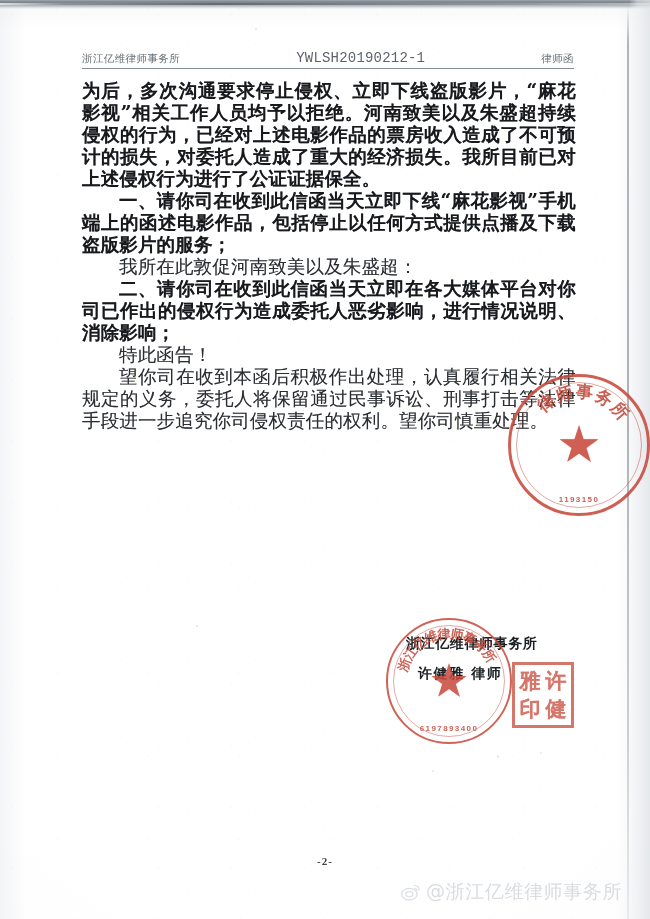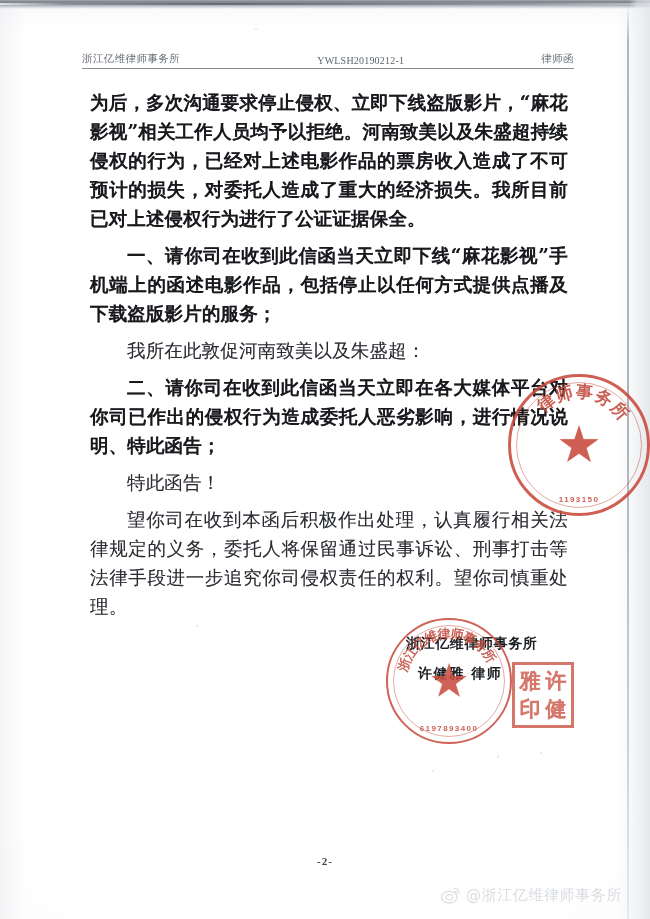--- a/index.html
+++ b/index.html
@@ -83,39 +83,39 @@
     align-items: flex-end;
     justify-content: space-between;
     color: #5c636b;
     font-size: 10.5px;
     letter-spacing: .4px;
     padding-bottom: 2px;
     opacity: .92;
   }
   .doc-header .hdr-left { font-family: "DejaVu Sans", sans-serif; }
   .doc-header .hdr-center {
-    font-family: Liberation Serif, serif;
-    font-size: 10px;
+    font-family: Liberation Mono, monospace;
+    font-size: 14px;
     letter-spacing: .2px;
     color: #4f565e;
   }
   .doc-header .hdr-right { font-family: "DejaVu Sans", sans-serif; }
 
   
   .doc-body {
     position: absolute;
     left: 82px;
     top: 80px;
     width: 494px;
   }
   .para {
-    margin: 8px;
+    margin: 0;
     color: #17191c;
     font-size: 18.5px;
-    line-height: 29px;
+    line-height: 22px;
     text-align: justify;
     text-justify: inter-character;
     letter-spacing: .15px;
     font-family: "DejaVu Serif", "Liberation Serif", serif;
     font-weight: 600;
     text-shadow: 0 0 .55px rgba(26,28,32,.5);
   }
   .para.indent { text-indent: 2em; }
   .para.light {
     font-weight: 500;
@@ -262,21 +262,21 @@
 
   
   .watermark {
     position: absolute;
     right: 28px;
     bottom: 14px;
     display: flex;
     align-items: center;
     gap: 5px;
     color: #d9dde1;
-    font-size: 15px;
+    font-size: 19px;
     font-family: "DejaVu Sans", sans-serif;
     letter-spacing: .6px;
     z-index: 7;
     user-select: none;
   }
   .wb-eye {
     position: relative;
     width: 20px; height: 17px;
     flex: none;
   }
@@ -304,21 +304,21 @@
   <div class="doc-header">
     <span class="hdr-left">浙江亿维律师事务所</span>
     <span class="hdr-center">YWLSH20190212-1</span>
     <span class="hdr-right">律师函</span>
   </div>
 
   <div class="doc-body">
     <p class="para">为后，多次沟通要求停止侵权、立即下线盗版影片，“麻花影视”相关工作人员均予以拒绝。河南致美以及朱盛超持续侵权的行为，已经对上述电影作品的票房收入造成了不可预计的损失，对委托人造成了重大的经济损失。我所目前已对上述侵权行为进行了公证证据保全。</p>
     <p class="para indent last-line-left">一、请你司在收到此信函当天立即下线“麻花影视”手机端上的函述电影作品，包括停止以任何方式提供点播及下载盗版影片的服务；</p>
     <p class="para indent light last-line-left">我所在此敦促河南致美以及朱盛超：</p>
-    <p class="para indent last-line-left">二、请你司在收到此信函当天立即在各大媒体平台对你司已作出的侵权行为造成委托人恶劣影响，进行情况说明、特此函告；</p>
+    <p class="para indent last-line-left">二、请你司在收到此信函当天立即在各大媒体平台对你司已作出的侵权行为造成委托人恶劣影响，进行情况说明、消除影响；</p>
     <p class="para indent light last-line-left">特此函告！</p>
     <p class="para indent light last-line-left">望你司在收到本函后积极作出处理，认真履行相关法律规定的义务，委托人将保留通过民事诉讼、刑事打击等法律手段进一步追究你司侵权责任的权利。望你司慎重处理。</p>
   </div>
 
   <div id="seal-margin-wrap">
     <div class="seal seal-round">
       <div class="ring-inner"></div>
       <div class="seal-arc-text" id="arc-margin">
           <span style="font-size: 17px; transform: translate(-32.6301px, -41.7646px) rotate(-38deg) translate(-50%, -50%);">律</span>
           <span style="font-size: 17px; transform: translate(-14.6088px, -50.9469px) rotate(-16deg) translate(-50%, -50%);">师</span>

